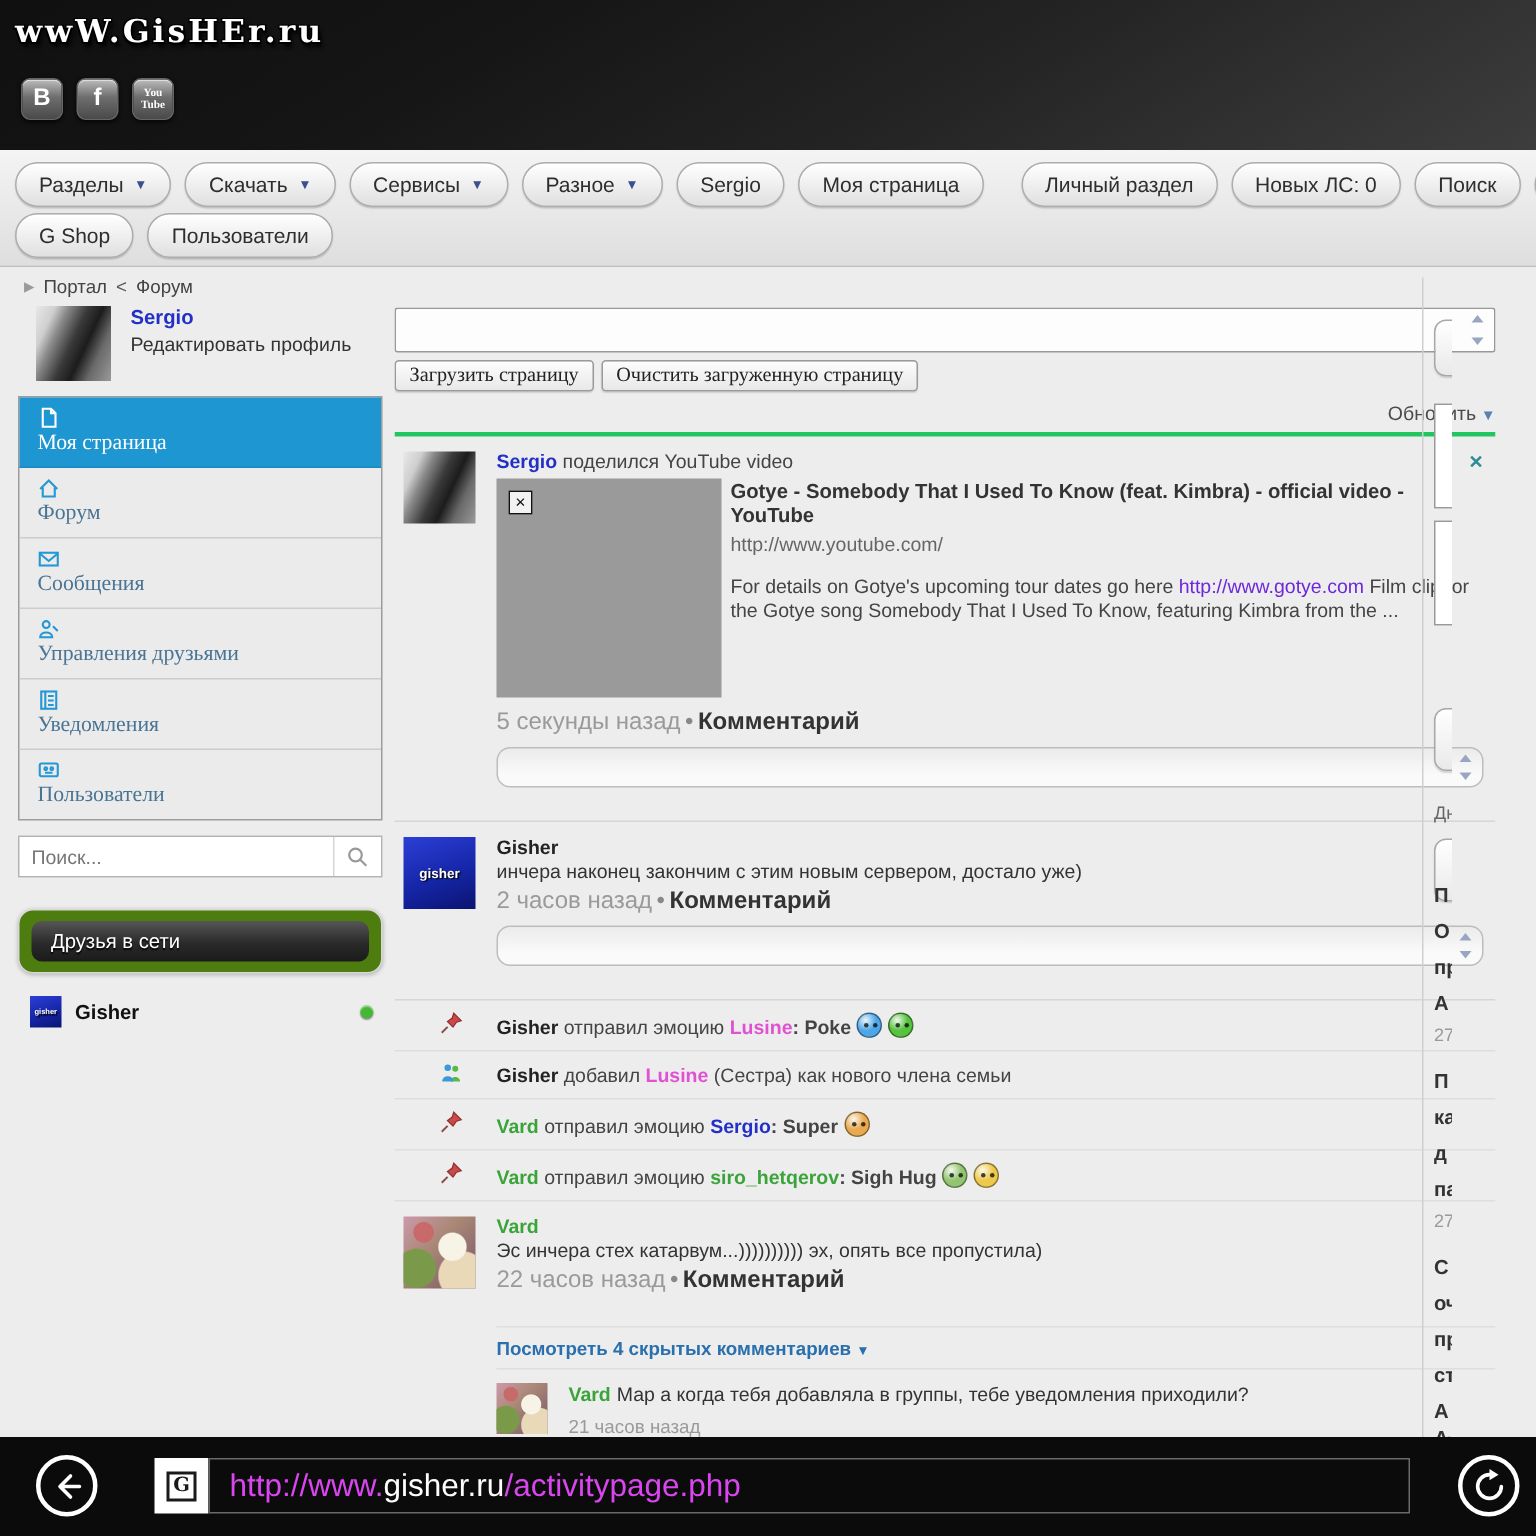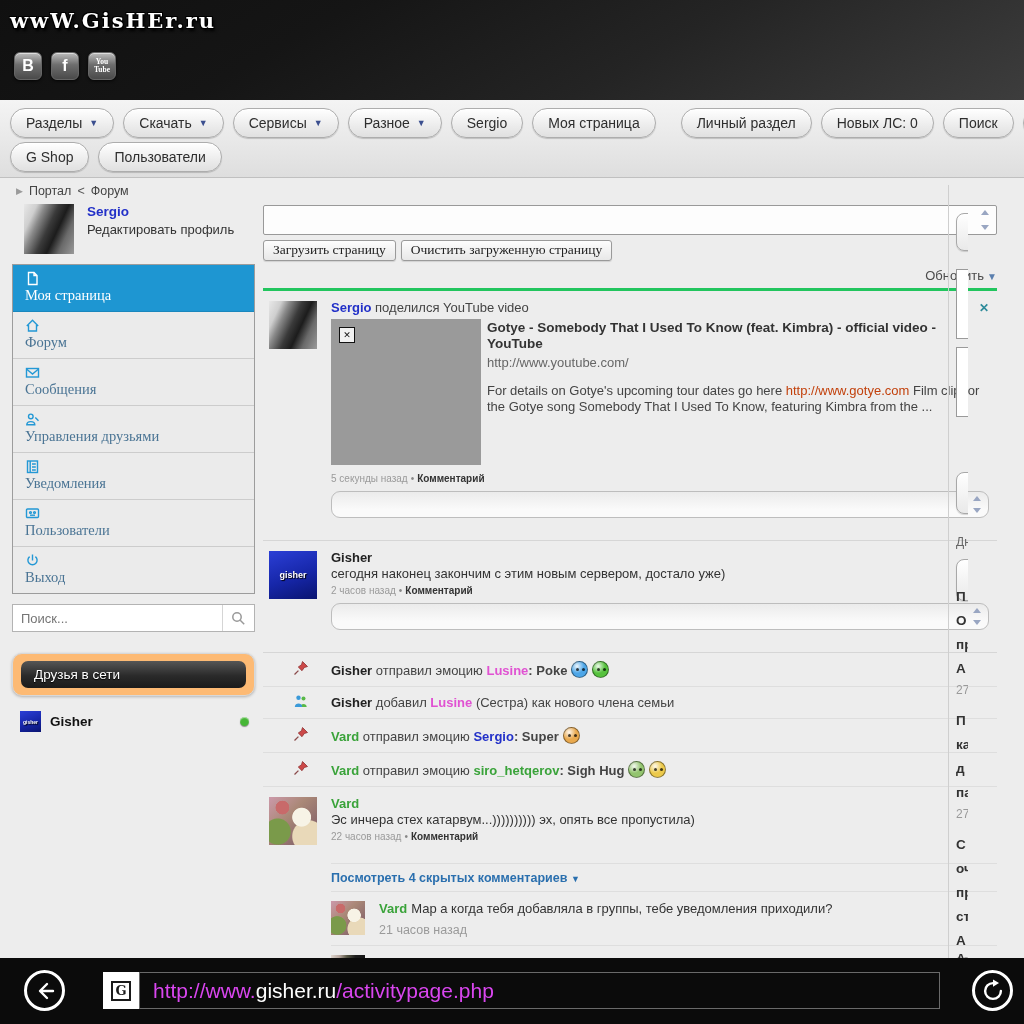--- a/index.html
+++ b/index.html
@@ -61,21 +61,21 @@
   .menu-item { padding:6px 12px 7px; border-bottom:1px solid #cccccc; cursor:pointer;
     font-family:"Liberation Serif", serif; font-size:14.5px; color:#4a7494; }
   .menu-item:last-child { border-bottom:none; }
   .menu-item .mi-icon { display:block; height:16px; }
   .menu-item svg { stroke:#2398d5; fill:none; stroke-width:1.4; }
   .menu-item.active { color:#fff; border-bottom-color:#1a87bd; }
   .menu-item.active svg { stroke:#fff; }
   .search-row { margin-top:10px; display:flex; height:28px; border:1px solid #b3b3b3; background:#fff; }
   .search-input { flex:1; border:none; outline:none; padding:0 8px; font-size:13px; color:#555; background:transparent; }
   .search-btn { width:32px; border-left:1px solid #d5d5d5; display:flex; align-items:center; justify-content:center; cursor:pointer; }
-  .friends-card { margin-top:21px; background:#fdba74; border:1px solid #d8d8d8; border-radius:10px;
+  .friends-card { margin-top:21px; background:#4d7c0f; border:1px solid #d8d8d8; border-radius:10px;
     padding:7px 8px; box-shadow:0 1px 3px rgba(0,0,0,.25); }
   .friends-pill { background:linear-gradient(#565656,#2a2a2a 55%,#1b1b1b); border-radius:7px; cursor:pointer;
     color:#fff; font-size:13.5px; padding:6px 13px; text-shadow:0 1px 1px #000; }
   .friend-row { margin-top:15px; display:flex; align-items:center; gap:9px; padding:0 6px 0 8px; cursor:pointer; }
   .friend-name { font-weight:bold; font-size:13.5px; color:#111; }
   .dot { margin-left:auto; width:9px; height:9px; border-radius:50%;
     box-shadow:inset 0 1px 1px rgba(255,255,255,.6), 0 1px 1px rgba(0,0,0,.4); }
   
   .feed { position:absolute; left:263px; top:205px; width:734px; height:753px; overflow:hidden; }
   .composer-box { position:relative; height:30px; border:1px solid #999; background:#fdfdfd; border-radius:2px; cursor:text; }
@@ -99,21 +99,21 @@
   .close-x { position:absolute; right:8px; top:10px; font-size:12px; font-weight:bold; cursor:pointer; }
   .video-row { display:flex; gap:6px; margin-top:4px; }
   .thumb { flex:none; width:150px; height:146px; background:#9a9a9a; position:relative; }
   .broken { position:absolute; left:8px; top:8px; width:16px; height:16px; border:1.5px solid #111;
     background:#f2f2f2; display:flex; align-items:center; justify-content:center; font-size:9px; color:#111; }
   .video-info { flex:1; padding-top:1px; }
   .v-title { font-weight:bold; font-size:13.5px; line-height:1.18; color:#333; cursor:pointer; }
   .v-url { margin-top:3px; color:#666; }
   .v-desc { margin-top:13px; color:#444; line-height:1.22; }
   .v-desc a { cursor:pointer; text-decoration:none; }
-  .time-row { margin-top:8px; color:#9a9a9a; font-size:10px; }
+  .time-row { margin-top:8px; color:#9a9a9a; font-size:16px; }
   .cmt-link { color:#333; font-weight:bold; cursor:pointer; }
   .bullet { color:#888; margin:0 3px; }
   .cmt-input { position:relative; margin:7px 0 10px; height:27px; border:1px solid #bdbdbd; border-radius:9px;
     background:linear-gradient(#ebebeb,#fafafa 70%); cursor:text; }
   .status-text { margin-top:1px; color:#333; }
   .act { position:relative; border-bottom:1px solid #dedede; padding:8px 0; min-height:31px; }
   .act-icon { position:absolute; left:30px; top:7px; }
   .act-text { margin-left:68px; color:#444; }
   .emo { display:inline-block; width:17px; height:17px; border-radius:50%; vertical-align:text-bottom; margin-left:4px;
     background:radial-gradient(circle at 34% 28%, rgba(255,255,255,.9), rgba(255,255,255,0) 48%), var(--c,#f0c430);
@@ -266,27 +266,20 @@
       </div>
       <div class="menu-item">
         <span class="mi-icon"><svg width="15" height="15" viewBox="0 0 15 15">
               <rect x="1.5" y="3" width="12" height="8.5" rx="1"></rect>
               <circle cx="5.5" cy="6.5" r="0.9"></circle>
               <circle cx="9.5" cy="6.5" r="0.9"></circle>
               <path d="M5 9.2 h5"></path>
             </svg></span>
         <span>Пользователи</span>
       </div>
-      <div class="menu-item">
-        <span class="mi-icon"><svg width="15" height="15" viewBox="0 0 15 15">
-              <path d="M7.5 1.5 v6"></path>
-              <path d="M4.6 3.6 a4.6 4.6 0 1 0 5.8 0"></path>
-            </svg></span>
-        <span>Выход</span>
-      </div>
     </div>
 
     <div class="search-row">
       <input class="search-input" type="text" placeholder="Поиск..." style="">
       <div class="search-btn">
         <svg width="15" height="15" viewBox="0 0 15 15" style="stroke:#999;fill:none;stroke-width:1.5;">
             <circle cx="6" cy="6" r="4.2"></circle>
             <path d="M9.2 9.2 L13.2 13.2"></path>
           </svg>
       </div>
@@ -326,41 +319,41 @@
           <span class="author" style="color: rgb(34, 48, 200);">Sergio</span><span class="post-action"> поделился YouTube video</span>
         </div>
         <div class="video-row">
           <div class="thumb">
             <span class="broken">✕</span>
           </div>
           <div class="video-info">
             <div class="v-title">Gotye - Somebody That I Used To Know (feat. Kimbra) - official video - YouTube</div>
             <div class="v-url">http://www.youtube.com/</div>
             <div class="v-desc">
-              <span>For details on Gotye's upcoming tour dates go here </span><a style="color: #c2410c;">http://www.gotye.com</a><span> Film clip for the Gotye song Somebody That I Used To Know, featuring Kimbra from the ...</span>
+              <span>For details on Gotye's upcoming tour dates go here </span><a style="color: #6d28d9;">http://www.gotye.com</a><span> Film clip for the Gotye song Somebody That I Used To Know, featuring Kimbra from the ...</span>
             </div>
           </div>
         </div>
         <div class="time-row">
           <span>5 секунды назад</span><span class="bullet">•</span><span class="cmt-link">Комментарий</span>
         </div>
         <div class="cmt-input">
           <span class="spin">
               <span class="tri-up"></span>
               <span class="tri-down"></span>
             </span>
         </div>
       </div>
     </div>
 
     <div class="post">
       <div class="avatar48 avatar av-gisher" style="font-size:9px;">gisher</div>
       <div class="body">
         <div class="author" style="color: rgb(34, 34, 34);">Gisher</div>
-        <div class="status-text">сегодня наконец закончим с этим новым сервером, достало уже)</div>
+        <div class="status-text">инчера наконец закончим с этим новым сервером, достало уже)</div>
         <div class="time-row" style="margin-top:4px;">
           <span>2 часов назад</span><span class="bullet">•</span><span class="cmt-link">Комментарий</span>
         </div>
         <div class="cmt-input">
           <span class="spin">
               <span class="tri-up"></span>
               <span class="tri-down"></span>
             </span>
         </div>
       </div>

